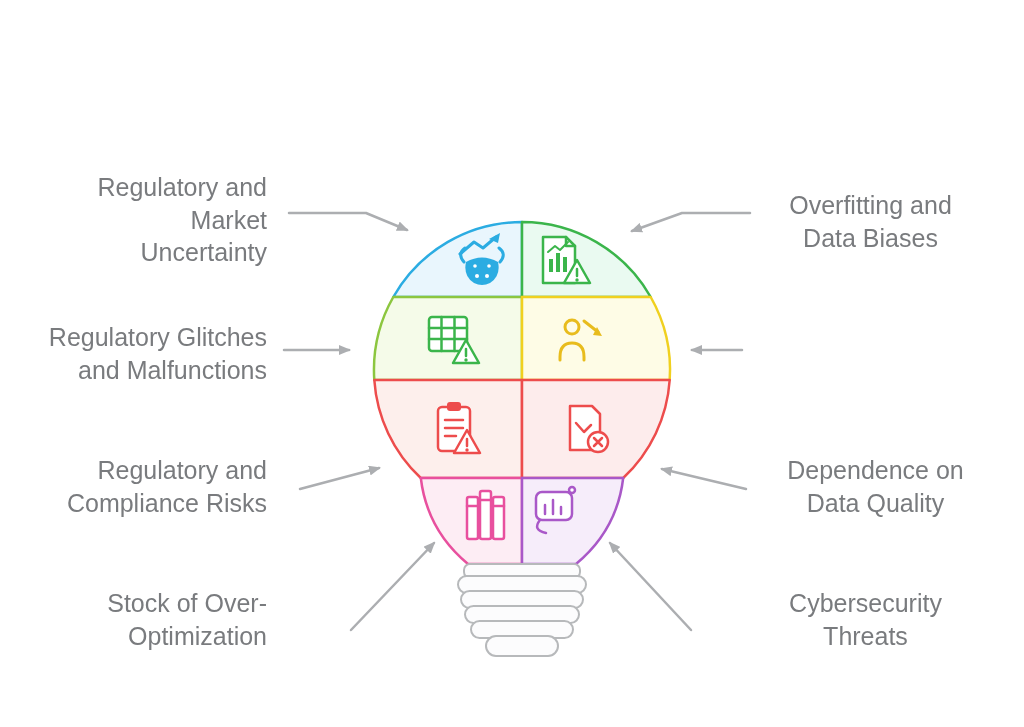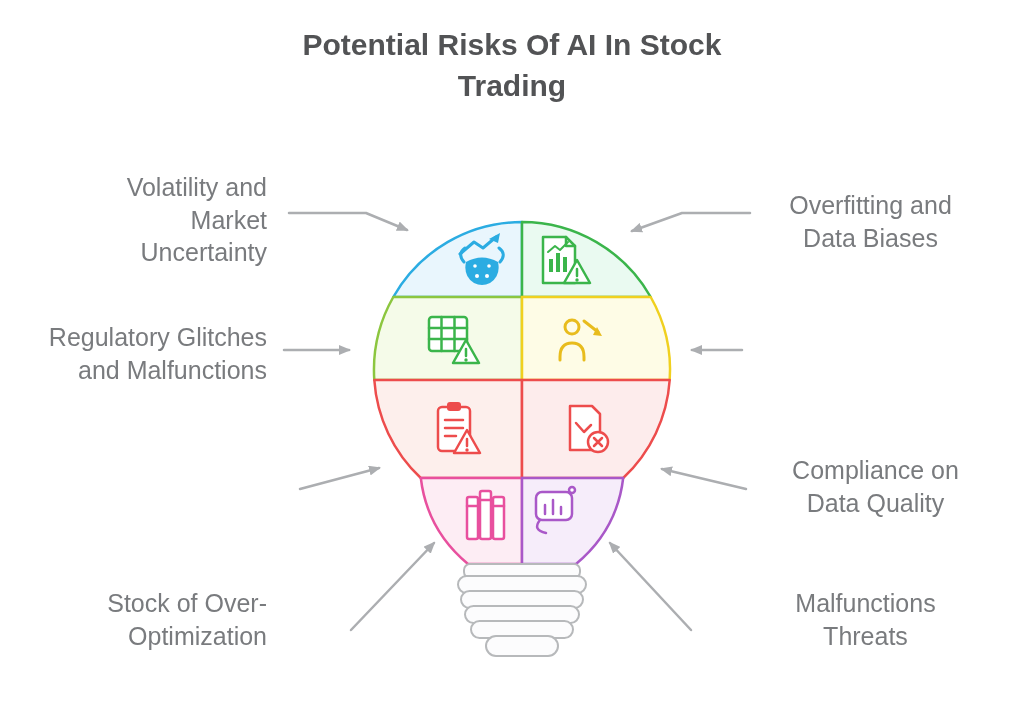--- a/index.html
+++ b/index.html
@@ -35,28 +35,28 @@
   .r2{ top:321px; width:200px; }
   .r3{ top:454px; width:205px; }
   .r4{ top:587px; width:185px; }
   svg.diagram{ position:absolute; left:0; top:0; }
 </style>
 </head>
 <body>
 
 <div class="stage">
 
-  <div class="title">Potential Risks Of AI In Stock Trading</div>
 
-  <div class="risk-label left l1">Volatility and Market Uncertainty</div>
+  <div class="risk-label left l1">Regulatory and Market Uncertainty</div>
   <div class="risk-label left l2">Regulatory Glitches and Malfunctions</div>
+  <div class="risk-label left l3">Regulatory and Compliance Risks</div>
   <div class="risk-label left l4">Stock of Over-Optimization</div>
   <div class="risk-label right r1">Overfitting and Data Biases</div>
-  <div class="risk-label right r3">Compliance on Data Quality</div>
-  <div class="risk-label right r4">Malfunctions Threats</div>
+  <div class="risk-label right r3">Dependence on Data Quality</div>
+  <div class="risk-label right r4">Cybersecurity Threats</div>
 
   <svg class="diagram" width="1024" height="727" viewBox="0 0 1024 727">
     <defs>
       <marker id="arr" markerWidth="12" markerHeight="10" refX="10" refY="5" orient="auto" markerUnits="userSpaceOnUse">
         <path d="M0,0 L12,5 L0,10 Z" fill="#acaeb1"></path>
       </marker>
     </defs>
 
     <g stroke-width="2.5" stroke-linejoin="round">
       <path d="M 522 222 A 148 148 0 0 0 393.3 297 L 522 297 Z" fill="#e9f6fd" stroke="#2bace2"></path>

